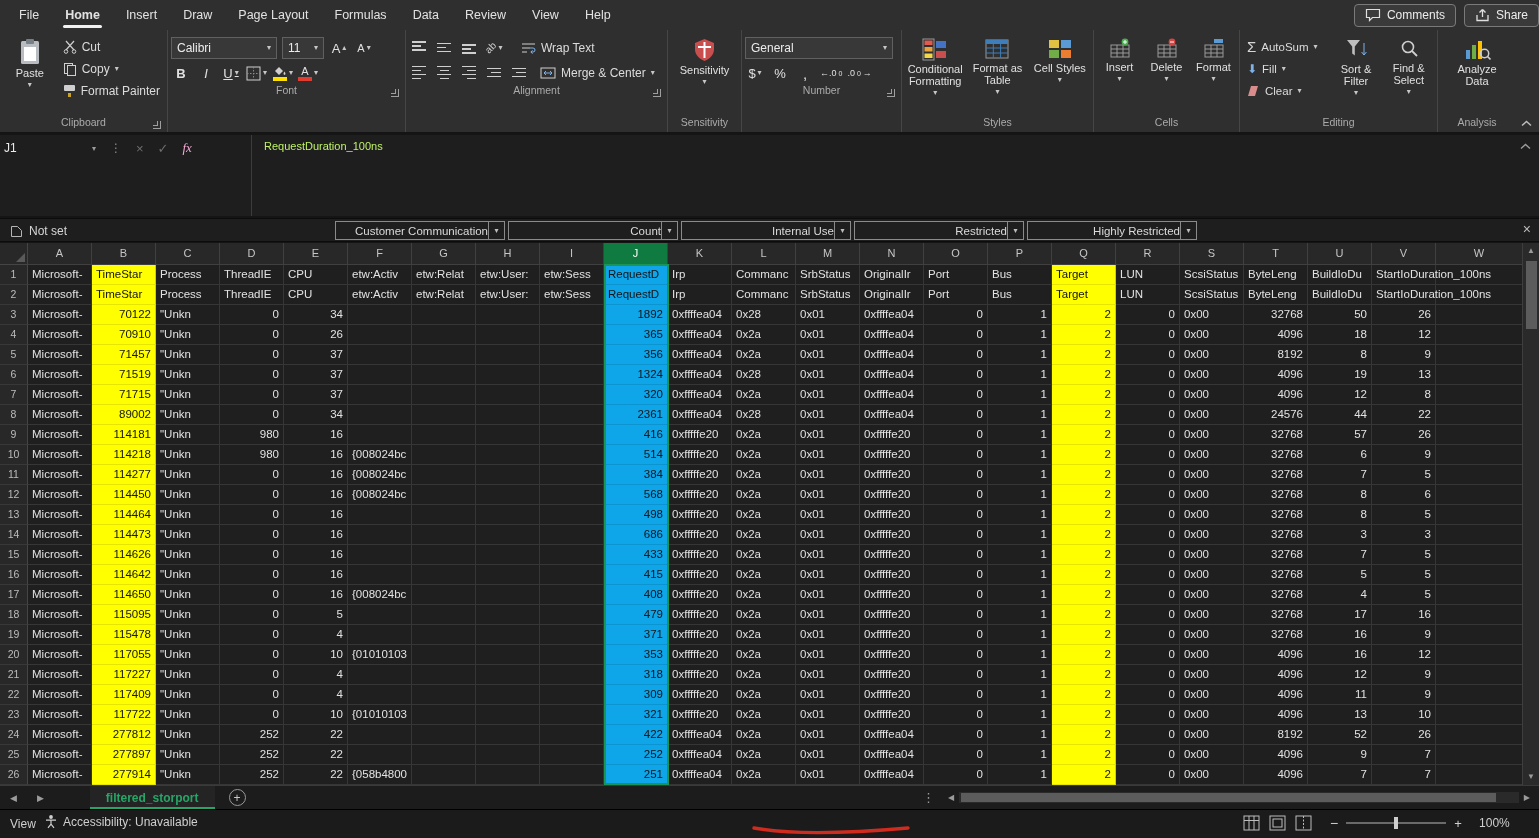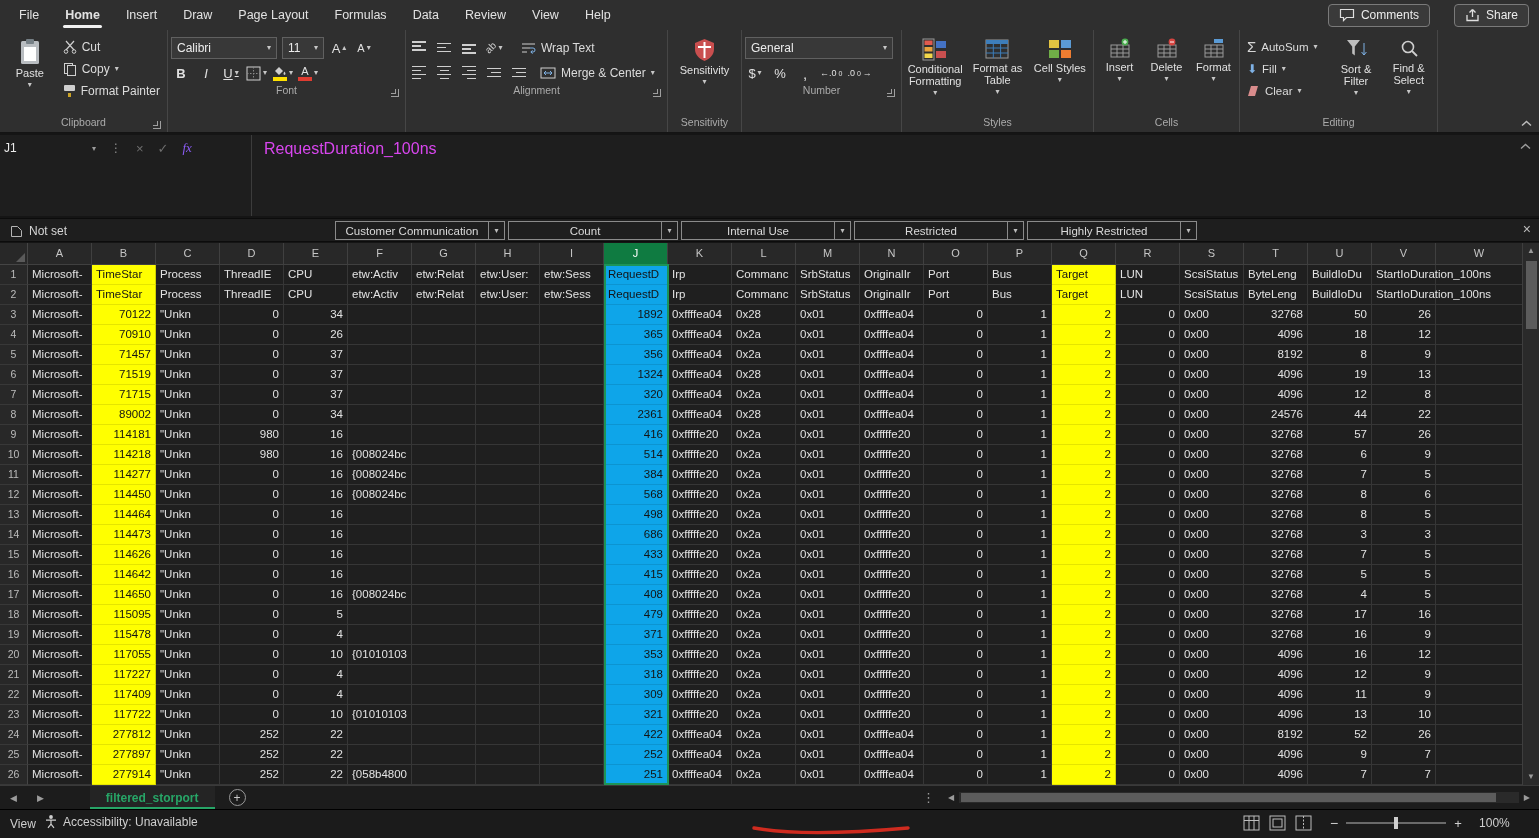--- a/index.html
+++ b/index.html
@@ -4,21 +4,21 @@
 <style>
 *{margin:0;padding:0;box-sizing:border-box}
 html,body{background:#000}
 .app{position:relative;width:1539px;height:838px;background:#151515;overflow:hidden;
   font-family:"Liberation Sans","DejaVu Sans",sans-serif;color:#e6e6e6;font-size:12px;cursor:default}
 
 .tabrow{position:absolute;left:0;top:0;width:100%;height:30px;background:#2f2f2f;display:flex;align-items:center;padding-left:6px}
 .rtab{padding:0 13px;height:100%;display:flex;align-items:center;font-size:12.5px;color:#e2e2e2;position:relative}
 .rtab.active{font-weight:bold}
 .rtab.active::after{content:"";position:absolute;left:11px;right:11px;bottom:2px;height:3px;background:#f2f2f2;border-radius:2px}
-.tabrow-right{margin-left:auto;display:flex;gap:24px;padding-right:10px}
+.tabrow-right{margin-left:auto;display:flex;gap:8px;}
 .pillbtn{display:flex;align-items:center;gap:6px;border:1px solid #7a7a7a;border-radius:4px;height:23px;padding:0 10px;background:#3a3a3a;font-size:12px;color:#ececec}
 
 .ribbon{position:absolute;left:0;top:30px;width:100%;height:103px;background:#2f2f2f;border-bottom:1px solid #141414;display:flex}
 .rgroup{position:relative;height:100%;border-right:1px solid #464646;display:flex;flex-direction:column;padding:3px 3px 0;overflow:hidden}
 .rgroup-body{flex:1;display:flex;align-items:stretch;gap:2px}
 .rgroup-label{height:17px;font-size:10.5px;color:#ababab;text-align:center;line-height:15px;position:relative}
 .lnch{position:absolute;right:3px;bottom:3px;width:8px;height:8px;border-right:1.4px solid #9f9f9f;border-bottom:1.4px solid #9f9f9f}
 .lnch::before{content:"";position:absolute;right:1px;bottom:1px;width:4px;height:4px;border-right:1.4px solid #9f9f9f;border-bottom:1.4px solid #9f9f9f;transform:translate(-1px,-1px)}
 .bigbtn{width:56px;display:flex;flex-direction:column;align-items:center;padding-top:5px;gap:2px;font-size:11px;color:#e0e0e0;text-align:center;border-radius:3px;line-height:12px}
 .arrow{font-size:8px;color:#c7c7c7;line-height:8px}
@@ -38,30 +38,30 @@
 .lnicon.hc i{margin:0 auto}.lnicon.hr i{margin-left:auto}
 .sym{font-size:15px;color:#d6d6d6;line-height:14px}
 
 .fxbar{position:absolute;left:0;top:135px;width:100%;height:81px;background:#1e1e1e;display:flex}
 .fx-left{width:252px;border-right:1px solid #3c3c3c;display:flex;align-items:flex-start}
 .namebox{width:100px;height:26px;display:flex;align-items:center;padding:0 4px 0 4px;font-size:12px;color:#ececec}
 .namebox .dd{margin-left:auto;color:#9c9c9c;font-size:8px}
 .fxbtns{display:flex;align-items:center;height:26px;gap:14px;padding-left:10px}
 .fxdots{color:#8a8a8a;font-size:12px}
 .fxdim{color:#6e6e6e;font-size:13px}
-.fxfx{font-family:"Liberation Serif","DejaVu Serif",serif;font-style:italic;color:#8b5cf6;font-size:13px}
+.fxfx{font-family:"Liberation Serif","DejaVu Serif",serif;font-style:italic;color:#f9a8d4;font-size:13px}
 .fx-right{flex:1;position:relative}
-.fxtext{position:absolute;left:12px;top:5px;font-size:16px;color:#d946ef}
+.fxtext{position:absolute;left:12px;top:5px;font-size:11px;color:#bef264}
 .fxchev{position:absolute;right:8px;top:8px}
 
 .sensbar{position:absolute;left:0;top:218px;width:100%;height:24px;background:#1e1e1e;border-top:1px solid #0c0c0c;border-bottom:1px solid #0c0c0c}
 .senslab{position:absolute;left:10px;top:0;height:24px;display:flex;align-items:center;gap:6px;font-size:12px;color:#d6d6d6}
 .sensopts{position:absolute;left:335px;top:2px;display:flex;gap:3px}
 .sensopt{width:170px;height:19px;border:1px solid #8a8a8a;display:flex;align-items:center;font-size:11.5px;color:#dadada}
-.sensopt .t{flex:1;text-align:center;overflow:hidden;white-space:nowrap}
+.sensopt .t{flex:1;text-align:right;overflow:hidden;white-space:nowrap}
 .sensopt .dd{width:16px;text-align:center;border-left:1px solid #8a8a8a;font-size:8px;color:#bdbdbd;line-height:17px}
 .sensclose{position:absolute;right:8px;top:2px;color:#bdbdbd;font-size:14px}
 
 .gridwrap{position:absolute;left:0;top:243px;width:100%;height:542px;background:#1f1f1f}
 .colheads{position:absolute;left:0;top:0;height:22px;display:flex;width:1522px}
 .corner{width:28px;background:#282828;border-right:1px solid #454545;border-bottom:1px solid #454545;position:relative}
 .corner::after{content:"";position:absolute;right:2px;bottom:2px;border-left:9px solid transparent;border-bottom:9px solid #5a5a5a}
 .colh{width:64px;border-right:1px solid #404040;border-bottom:1px solid #404040;background:#282828;color:#c6c6c6;text-align:center;line-height:21px;font-size:11px}
 .colh.sel{background:#0f7b41;color:#fff}
 .colh.wcol{flex:1;border-right:none}
@@ -467,20 +467,35 @@
               <circle cx="9" cy="9" r="5.5" fill="none" stroke="#cfcfcf" stroke-width="1.6"></circle>
               <path d="M13 13 L18 18" stroke="#cfcfcf" stroke-width="1.8"></path>
             </svg>
           <span>Find &amp; Select</span>
             <span class="arrow">▾</span>
         </div>
       </div>
       <div class="rgroup-label"><span>Editing</span></div>
     </div>
 
+    <div class="rgroup" style="width:78px;border-right:none">
+      <div class="rgroup-body" style="justify-content:center">
+        <div class="bigbtn" style="width:60px">
+          <svg width="27" height="23">
+              <rect x="2" y="12" width="4" height="9" fill="#5b9bd5"></rect>
+              <rect x="8" y="7" width="4" height="14" fill="#70ad47"></rect>
+              <rect x="14" y="3" width="4" height="18" fill="#ffc000"></rect>
+              <circle cx="20.5" cy="15.5" r="4.2" fill="none" stroke="#cfcfcf" stroke-width="1.5"></circle>
+              <path d="M23.5 18.5 l3 3" stroke="#cfcfcf" stroke-width="1.6"></path>
+            </svg>
+          <span>Analyze Data</span>
+        </div>
+      </div>
+      <div class="rgroup-label"><span>Analysis</span></div>
+    </div>
     <svg class="chev" style="position:absolute;right:7px;bottom:5px" width="11" height="7">
         <path d="M1 5.5 L5.5 1.5 L10 5.5" fill="none" stroke="#bdbdbd" stroke-width="1.4"></path>
       </svg>
   </div>
 
   <div class="fxbar">
     <div class="fx-left">
       <div class="namebox">
         <span>J1</span>
         <span class="dd">▾</span>

